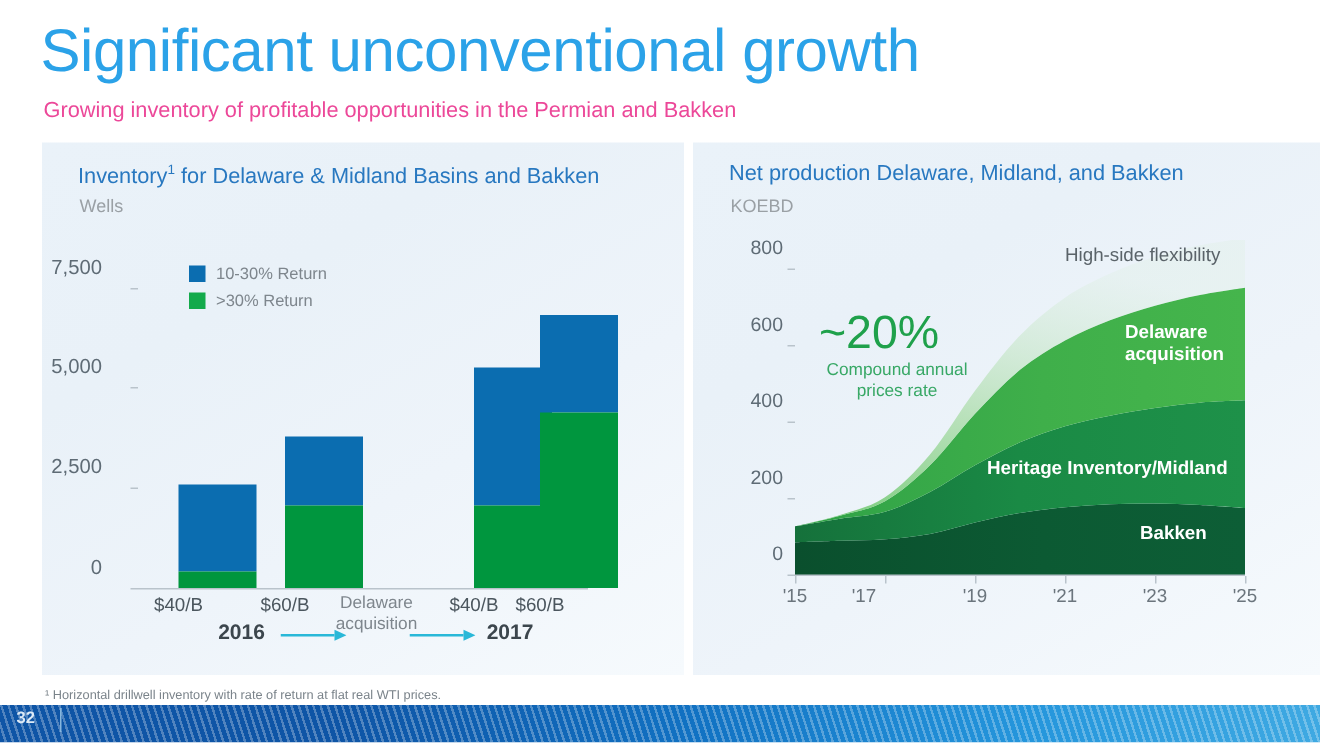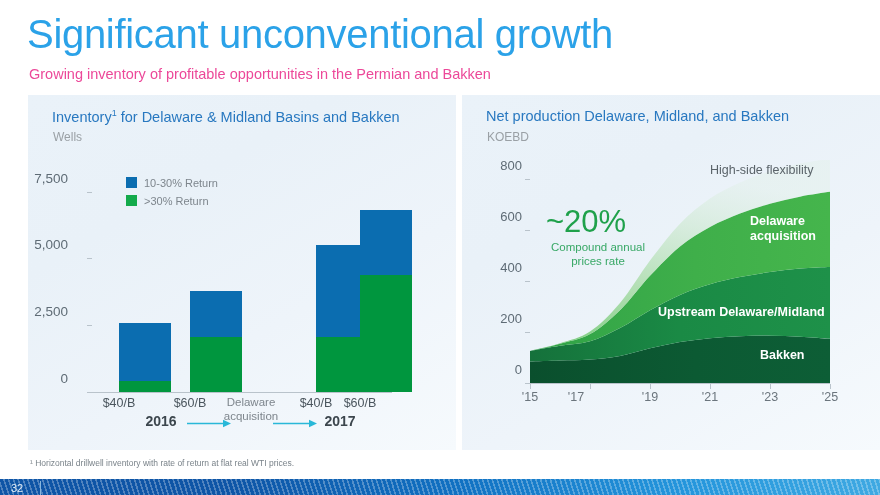--- a/index.html
+++ b/index.html
@@ -254,28 +254,29 @@
     top: 458px;
     font-size: 8.5px;
     color: #7A838A;
     white-space: nowrap;
   }
   .footer {
     position: absolute;
     left: 0;
     bottom: 0;
     width: 880px;
-    height: 16px;
+    height: 25px;
     background:
       repeating-linear-gradient(72deg,
         rgba(255,255,255,0.00) 0px,
         rgba(255,255,255,0.00) 3px,
         rgba(255,255,255,0.28) 3px,
         rgba(255,255,255,0.28) 4.6px),
       linear-gradient(90deg, #0E55A6 0%, #0E55A6 26%, #1171C2 52%, #2596DC 78%, #3FA9E2 100%);
+    font-weight: bold;
   }
   .footer-page {
     position: absolute;
     left: 11px;
     top: 3px;
     font-size: 11px;
     color: #DDEAF6;
   }
   .footer-sep {
     position: absolute;
@@ -434,21 +435,21 @@
     <div class="rxtick-mark" style="position: absolute; left: 770px; top: 384px;"></div>
     <div class="rxtick" style="left: 830px;">'25</div>
     <div class="rxtick-mark" style="position: absolute; left: 830px; top: 384px;"></div>
   </div>
 
 <div class="area-label dark" style="left:710px; top:163px;">High-side flexibility</div>
 <div class="area-label" style="left:750px; top:214px; text-align:left;">
   <div>Delaware</div>
   <div>acquisition</div>
 </div>
-<div class="area-label" style="left:658px; top:305px;">Upstream Delaware/Midland</div>
+<div class="area-label" style="left:658px; top:305px;">Heritage Inventory/Midland</div>
 <div class="area-label" style="left:760px; top:348px;">Bakken</div>
 
 <div class="cagr-value">~20%</div>
 <div class="cagr-caption">
   <div>Compound annual</div>
   <div>prices rate</div>
 </div>
 
 <div class="footnote">¹ Horizontal drillwell inventory with rate of return at flat real WTI prices.</div>
 <div class="footer">

